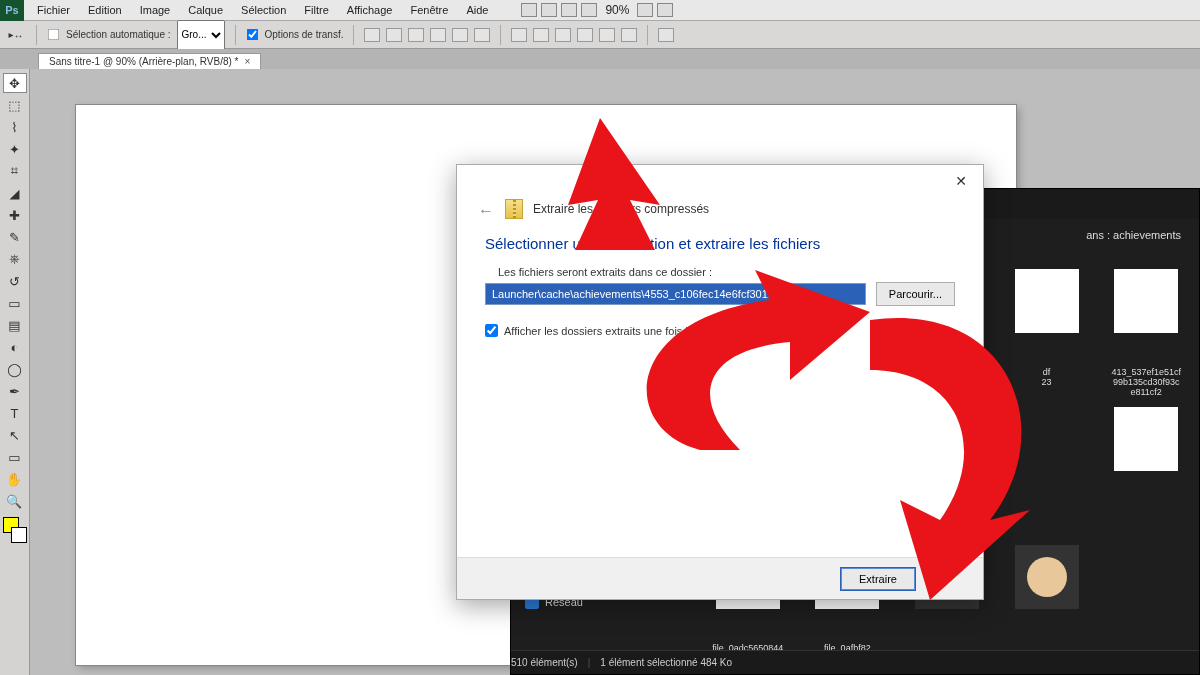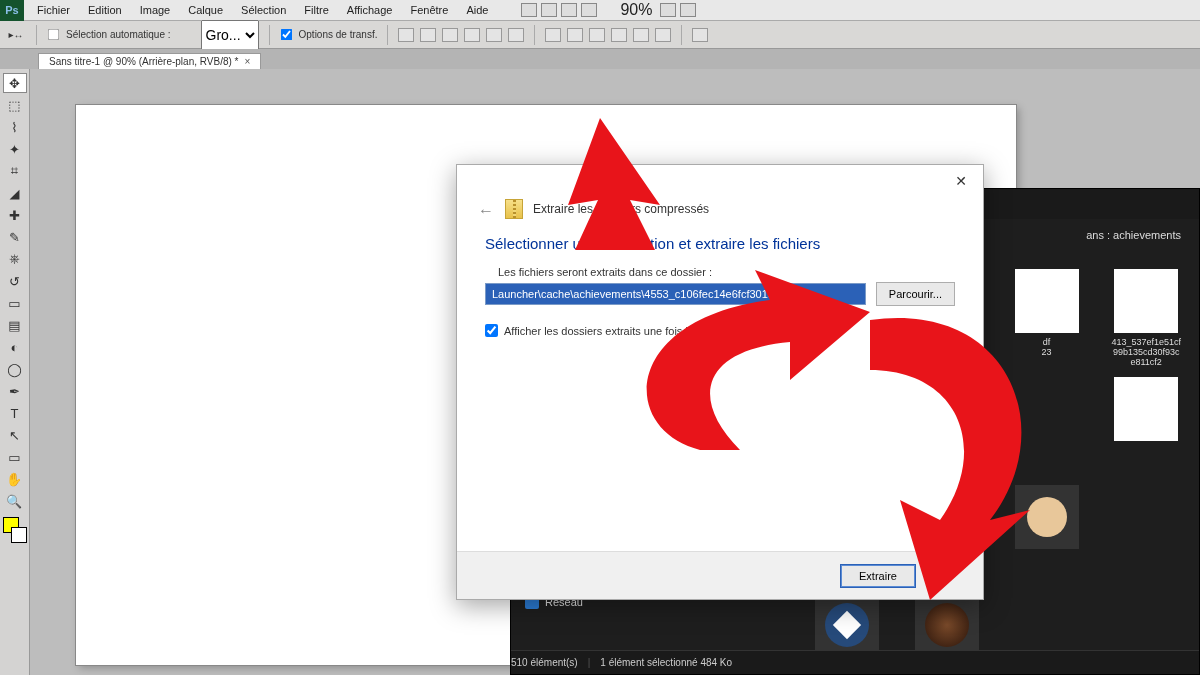--- a/index.html
+++ b/index.html
@@ -3,25 +3,25 @@
 <meta charset="utf-8">
 <style>
 * { margin: 0; padding: 0; box-sizing: border-box; font-family: "Segoe UI", Tahoma, sans-serif; }
 body { width: 1200px; height: 675px; overflow: hidden; background: #b8b8b8; position: relative; }
 
 
 .ps-menu { position: absolute; left: 0; top: 0; right: 0; height: 21px; background: #e8e8e8; display: flex; align-items: center; font-size: 11px; color: #222; border-bottom: 1px solid #aaa; }
 .ps-logo { width: 24px; height: 24px; background: #14532d; color: #8abfe8; font-weight: bold; font-size: 11px; display: flex; align-items: center; justify-content: center; margin-right: 4px; }
 .ps-menu span.mi { padding: 0 9px; cursor: default; }
 .ps-menu .mini { width: 16px; height: 14px; border: 1px solid #888; margin-left: 4px; background: #ddd; }
-.ps-menu .pct { margin-left: 23px; font-size: 16px; }
+.ps-menu .pct { margin-left: 8px; font-size: 12px; }
 
 .ps-opts { position: absolute; left: 0; top: 21px; right: 0; height: 28px; background: #d9d8d6; border-bottom: 1px solid #999; display: flex; align-items: center; font-size: 10px; color: #333; padding-left: 6px; gap: 6px; }
 .ps-opts .arrow-icon { width: 20px; height: 16px; display:flex; align-items:center; justify-content:center; }
-.ps-opts select { font-size: 14px; height: 30px; margin-left: 24px; }
+.ps-opts select { font-size: 10px; height: 30px; }
 .ps-opts input[type=checkbox] { transform: scale(.9); }
 .ps-opts .sep { width:1px; height:20px; background:#aaa; margin:0 4px; }
 .ps-opts .mini { width:16px; height:14px; border:1px solid #999; background:#e4e4e4; }
 
 .ps-tabbar { position:absolute; left:0; top:49px; right:0; height:20px; background:#b4b4b4; display:flex; align-items:end; padding-left:38px; }
 .ps-tab { background:#ffffff; border:1px solid #999; border-bottom:none; padding:2px 10px; font-size:10px; color:#333; display:flex; align-items:center; gap:6px; }
 .ps-tab .x { font-size:10px; color:#555; }
 
 .ps-toolbox { position:absolute; left:0; top:69px; width:30px; bottom:0; background:#d4d3d2; border-right:1px solid #999; display:flex; flex-direction:column; align-items:center; padding-top:4px; gap:2px; }
 .ps-toolbox .tool { width:24px; height:20px; display:flex; align-items:center; justify-content:center; font-size:13px; color:#333; cursor:pointer; }
@@ -34,40 +34,40 @@
 .ps-canvas { position:absolute; left:46px; top:36px; width:940px; height:560px; background:#fff; box-shadow:0 0 0 1px #888, 3px 3px 8px rgba(0,0,0,.25); }
 
 
 .explorer { position:absolute; left:510px; top:188px; width:690px; height:487px; background:#1e1e1e; color:#ddd; font-size:11px; border:1px solid #000; }
 .explorer .titlebar { height:30px; background:#1a1a1a; }
 .explorer .crumb { position:absolute; right:18px; top:40px; font-size:11px; color:#ddd; }
 .explorer .sidebar { position:absolute; left:0; top:380px; width:180px; color:#ddd; }
 .explorer .sbi { display:flex; align-items:center; gap:6px; padding:4px 14px; font-size:11px; }
 .explorer .sbi .ico { width:14px; height:14px; background:#555; border-radius:2px; }
 .explorer .grid { position:absolute; left:190px; top:78px; right:6px; bottom:34px; display:grid; grid-template-columns:repeat(5,1fr); gap:6px 6px; align-content:start; }
-.explorer .item { display:flex; flex-direction:column; align-items:center; text-align:center; font-size:9px; color:#ddd; word-break:break-all; padding:2px; }
+.explorer .item { display:flex; flex-direction:column; align-items:center; text-align:center; font-size:9px; color:#ddd; word-break:break-all; padding:2px;gap:30px; }
 .explorer .thumb { width:64px; height:64px; background:#fff; margin-bottom:4px; display:flex; align-items:center; justify-content:center; }
 .explorer .thumb.dark { background:#333; }
 .explorer .status { position:absolute; left:0; right:0; bottom:0; height:24px; background:#1a1a1a; display:flex; align-items:center; padding:0 0; gap:10px; font-size:10px; color:#ccc; border-top:1px solid #333;}
 .explorer .status .div { color:#555; }
 
 
 .dialog { position:absolute; left:456px; top:164px; width:528px; height:436px; background:#fff; border:1px solid #aaa; box-shadow:0 6px 24px rgba(0,0,0,.35); }
 .dialog .close { position:absolute; right:6px; top:4px; width:32px; height:24px; display:flex; align-items:center; justify-content:center; font-size:14px; color:#333; cursor:pointer; }
 .dialog .header { display:flex; align-items:center; gap:10px; padding:34px 22px 8px 20px; font-size:12px; color:#333; }
 .dialog .back { width:18px; height:18px; color:#888; font-size:16px; display:flex; align-items:center; justify-content:center; }
 .dialog .zip { width:18px; height:20px; background:linear-gradient(#f7e08a,#e8c24a); border:1px solid #c7a437; position:relative; }
 .dialog .zip::after { content:""; position:absolute; left:7px; top:0; width:3px; height:100%; background:repeating-linear-gradient(#b8902c 0 2px,#f2d875 2px 4px); }
 .dialog h2 { color:#003399; font-weight:400; font-size:15px; padding:8px 28px 14px; }
 .dialog .lbl { font-size:11px; color:#333; padding:0 28px 4px;margin-left:13px; }
 .dialog .path-row { display:flex; gap:10px; padding:0 28px; align-items:center; }
 .dialog .path { flex:1; height:22px; border:1px solid #7a9ac7; background:#2b61b7; color:#fff; font-size:11px; padding:0 6px; display:flex; align-items:center; white-space:nowrap; overflow:hidden; }
 .dialog .browse { height:24px; padding:0 12px; font-size:11px; background:#e9e9e9; border:1px solid #adadad; cursor:pointer; }
 .dialog .chk-row { display:flex; align-items:center; gap:6px; padding:18px 28px; font-size:11px; color:#333; }
-.dialog .footer { position:absolute; left:0; right:0; bottom:0; height:48px; background:#f0f0f0; border-top:1px solid #ddd; display:flex; align-items:center; justify-content:flex-end; padding:0 18px; gap:8px; }
+.dialog .footer { position:absolute; left:0; right:0; bottom:0; height:42px; background:#f0f0f0; border-top:1px solid #ddd; display:flex; align-items:center; justify-content:flex-end; padding:0 18px; gap:8px; }
 .dialog .btn { height:24px; padding:0 18px; font-size:11px; background:#e9e9e9; border:1px solid #adadad; cursor:pointer; }
 .dialog .btn.primary { border:1px solid #2b61b7; box-shadow:inset 0 0 0 1px #5a8bd4; }
 
 
 .arrows { position:absolute; inset:0; pointer-events:none; }
 </style>
 </head>
 <body>
 
 <div class="ps-menu">

